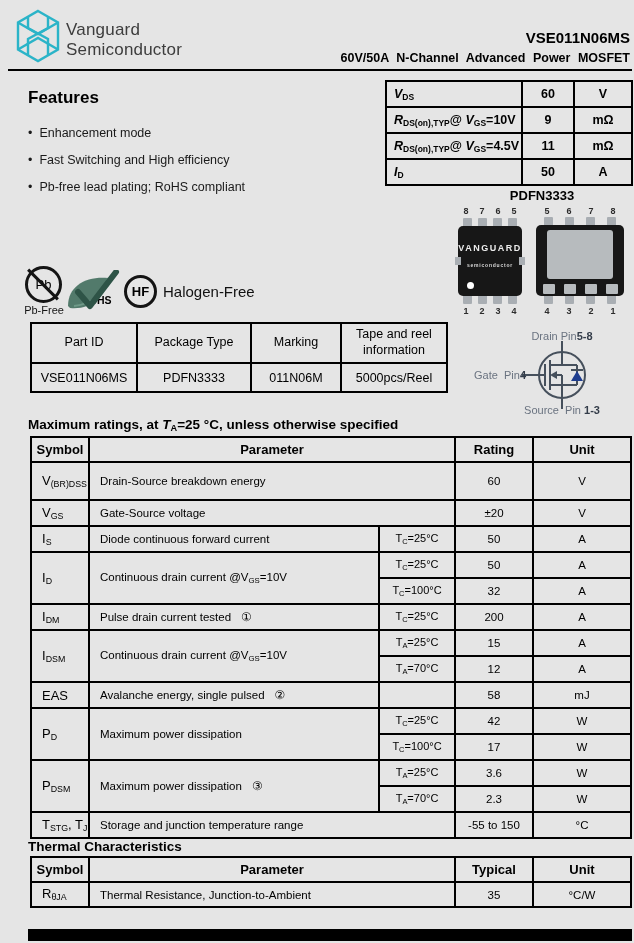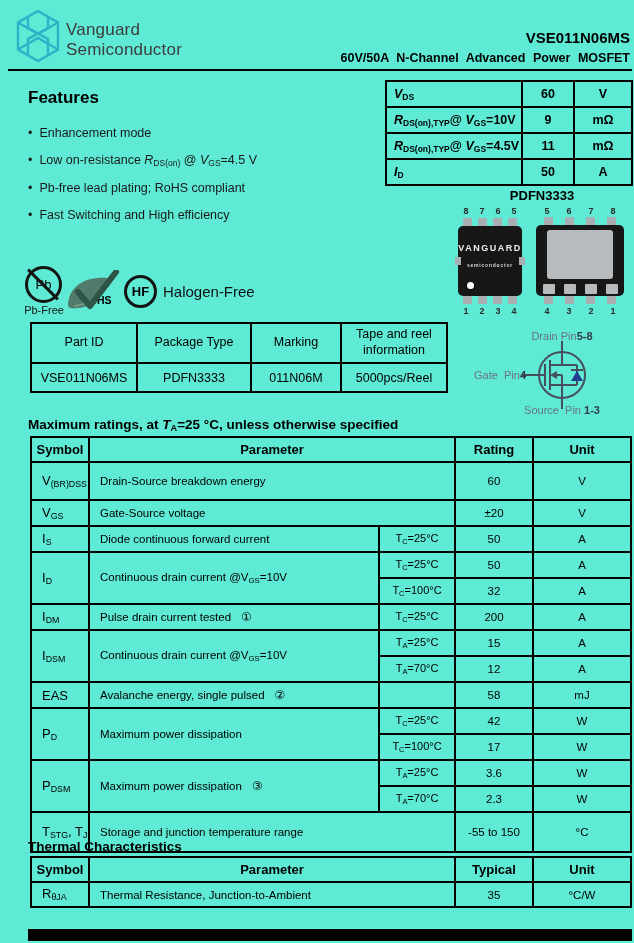--- a/index.html
+++ b/index.html
@@ -1,18 +1,18 @@
 <!DOCTYPE html>
 <html><head>
 <meta charset="utf-8">
 <style>
   * { margin:0; padding:0; box-sizing:border-box; }
   html,body { background:#fff; }
   body { font-family:"Liberation Sans", sans-serif; color:#000; }
-  .page { position:relative; width:634px; height:943px; background:#5eead4; overflow:hidden; margin:0 auto; }
+  .page { position:relative; width:634px; height:943px; background:#e5e5e5; overflow:hidden; margin:0 auto; }
   .abs { position:absolute; }
 
   
   .brand { left:66px; top:20px; font-size:17px; color:#3d3d3d; line-height:1.18; letter-spacing:.2px; }
   .partnum { right:4px; top:29px; font-size:15px; font-weight:bold; text-align:right; }
   .subtitle { right:4px; top:51px; font-size:12.5px; font-weight:bold; word-spacing:4px; text-align:right; }
   .hrule { left:8px; right:2px; top:69px; height:2px; background:#000; }
 
   
   .features-title { left:28px; top:88px; font-size:17px; font-weight:bold; }
@@ -94,23 +94,22 @@
     <div>Vanguard</div>
     <div>Semiconductor</div>
   </div>
   <div class="abs partnum">VSE011N06MS</div>
   <div class="abs subtitle">60V/50A N-Channel Advanced Power MOSFET</div>
   <div class="abs hrule"></div>
 
   <div class="abs features-title">Features</div>
   <div class="abs feature-list">
     <div class="feature-item">Enhancement mode</div>
-    <div class="feature-item"><span>Low on-resistance </span><span class="it">R</span><sub>DS(on)</sub><span> @ </span><span class="it">V</span><sub>GS</sub><span>=4.5 V</span></div>
+    <div class="feature-item">Fast Switching and High efficiency</div>
     <div class="feature-item">Pb-free lead plating; RoHS compliant</div>
-    <div class="feature-item">Fast Switching and High efficiency</div>
   </div>
 
   <table class="abs ks">
     <colgroup>
         <col style="width:136px">
         <col style="width:52px">
         <col style="width:58px">
       </colgroup>
     <tbody>
         <tr>
@@ -366,21 +365,21 @@
       <td class="par" rowspan="2"><span>Maximum power dissipation</span><span class="note">③</span></td>
       <td class="cond"><span>T</span><sub>A</sub><span>=25°C</span></td>
       <td class="val">3.6</td>
       <td class="val">W</td>
     </tr>
     <tr style="height:26px">
       <td class="cond"><span>T</span><sub>A</sub><span>=70°C</span></td>
       <td class="val">2.3</td>
       <td class="val">W</td>
     </tr>
-    <tr style="height:40px">
+    <tr style="height:26px">
       <td class="sym"><span>T</span><sub>STG</sub><span>, </span><span>T</span><sub>J</sub></td>
       <td colspan="2" class="par">Storage and junction temperature range</td>
       <td class="val">-55 to 150</td>
       <td class="val">°C</td>
     </tr>
   </tbody>
     </table>
 
   <div class="abs sec-title" style="top:839px;">Thermal Characteristics</div>
   <table class="abs mt thr">

